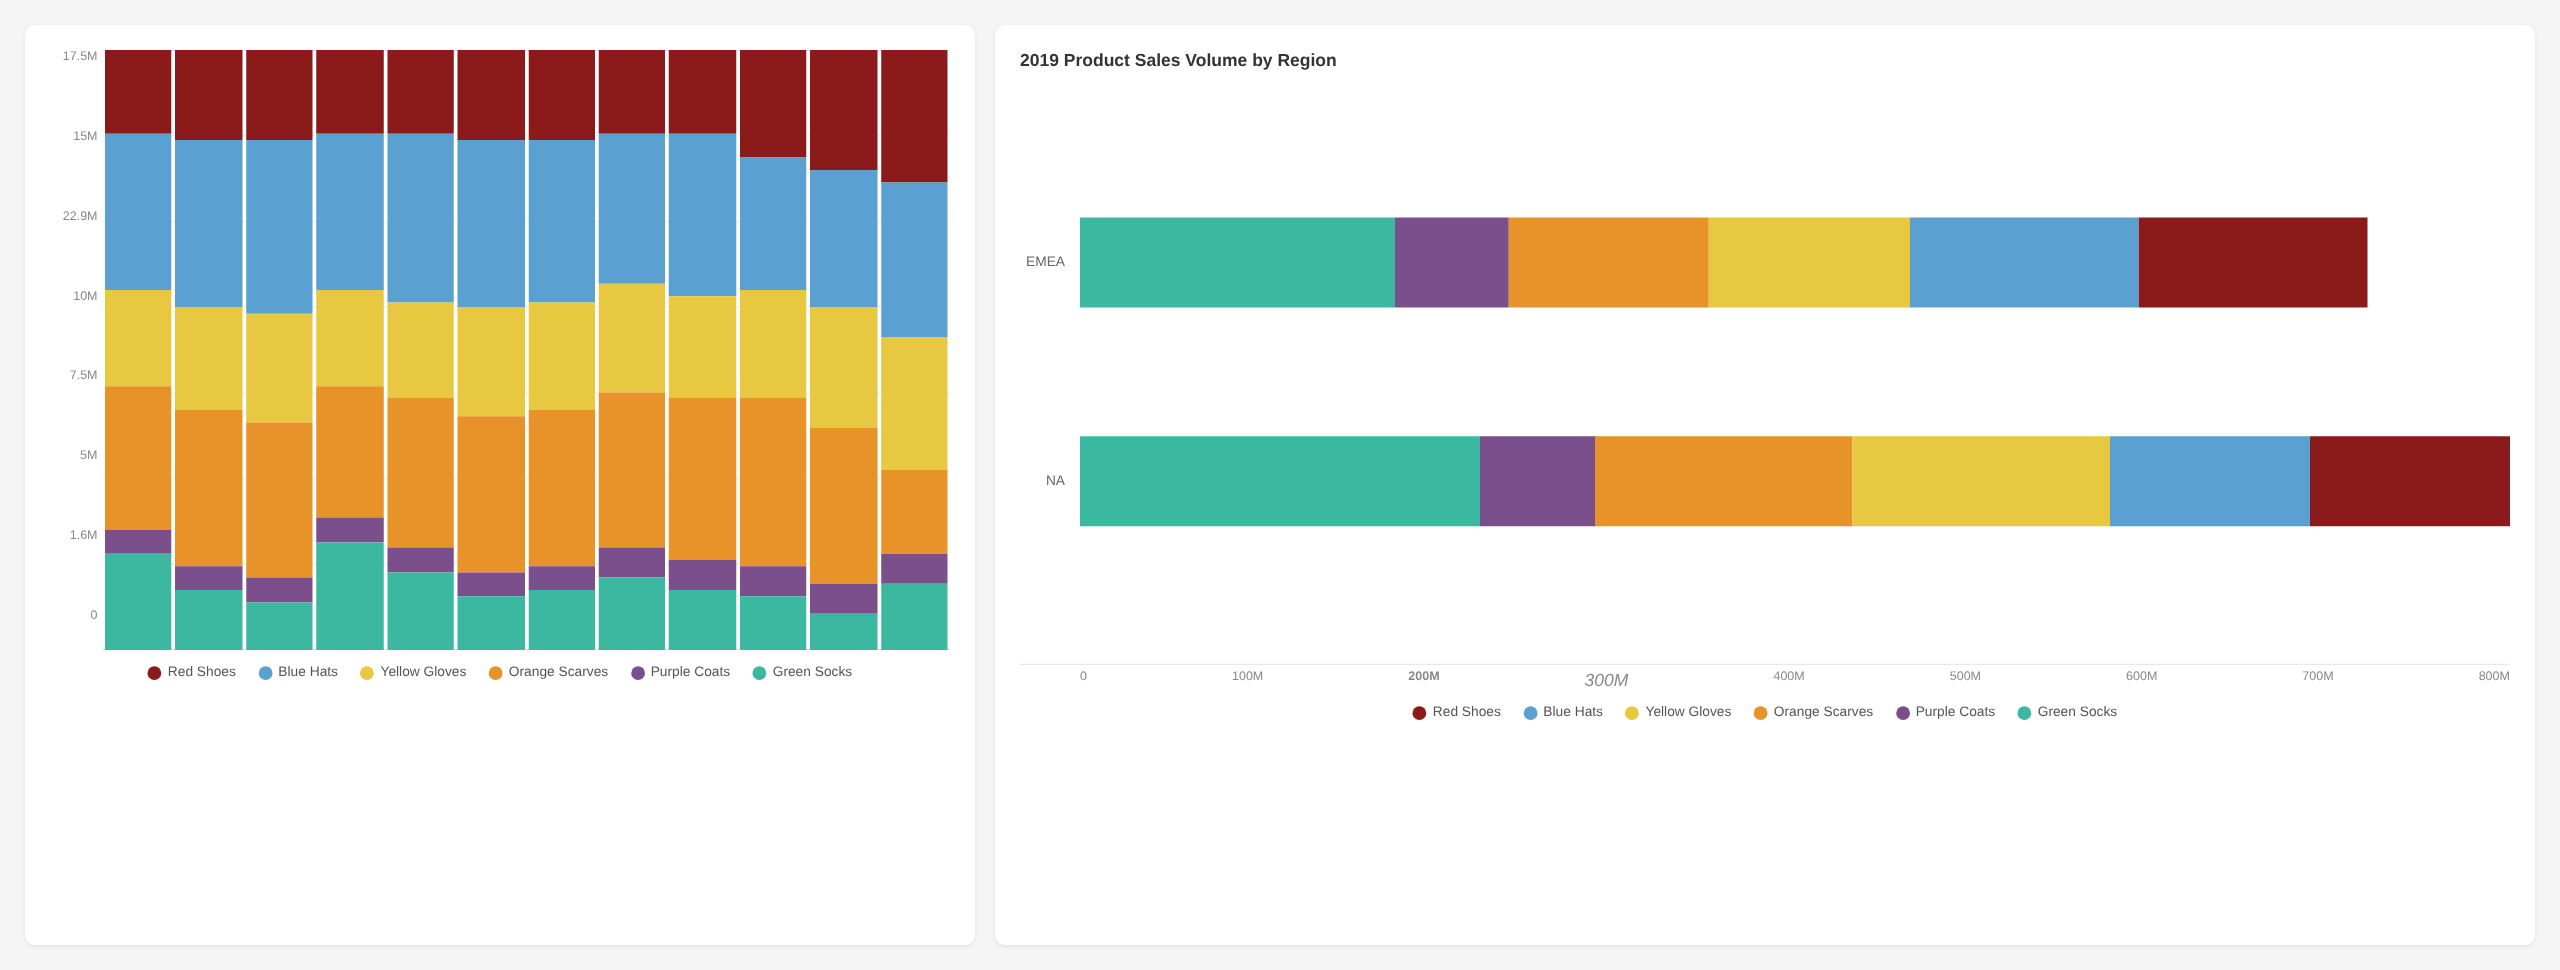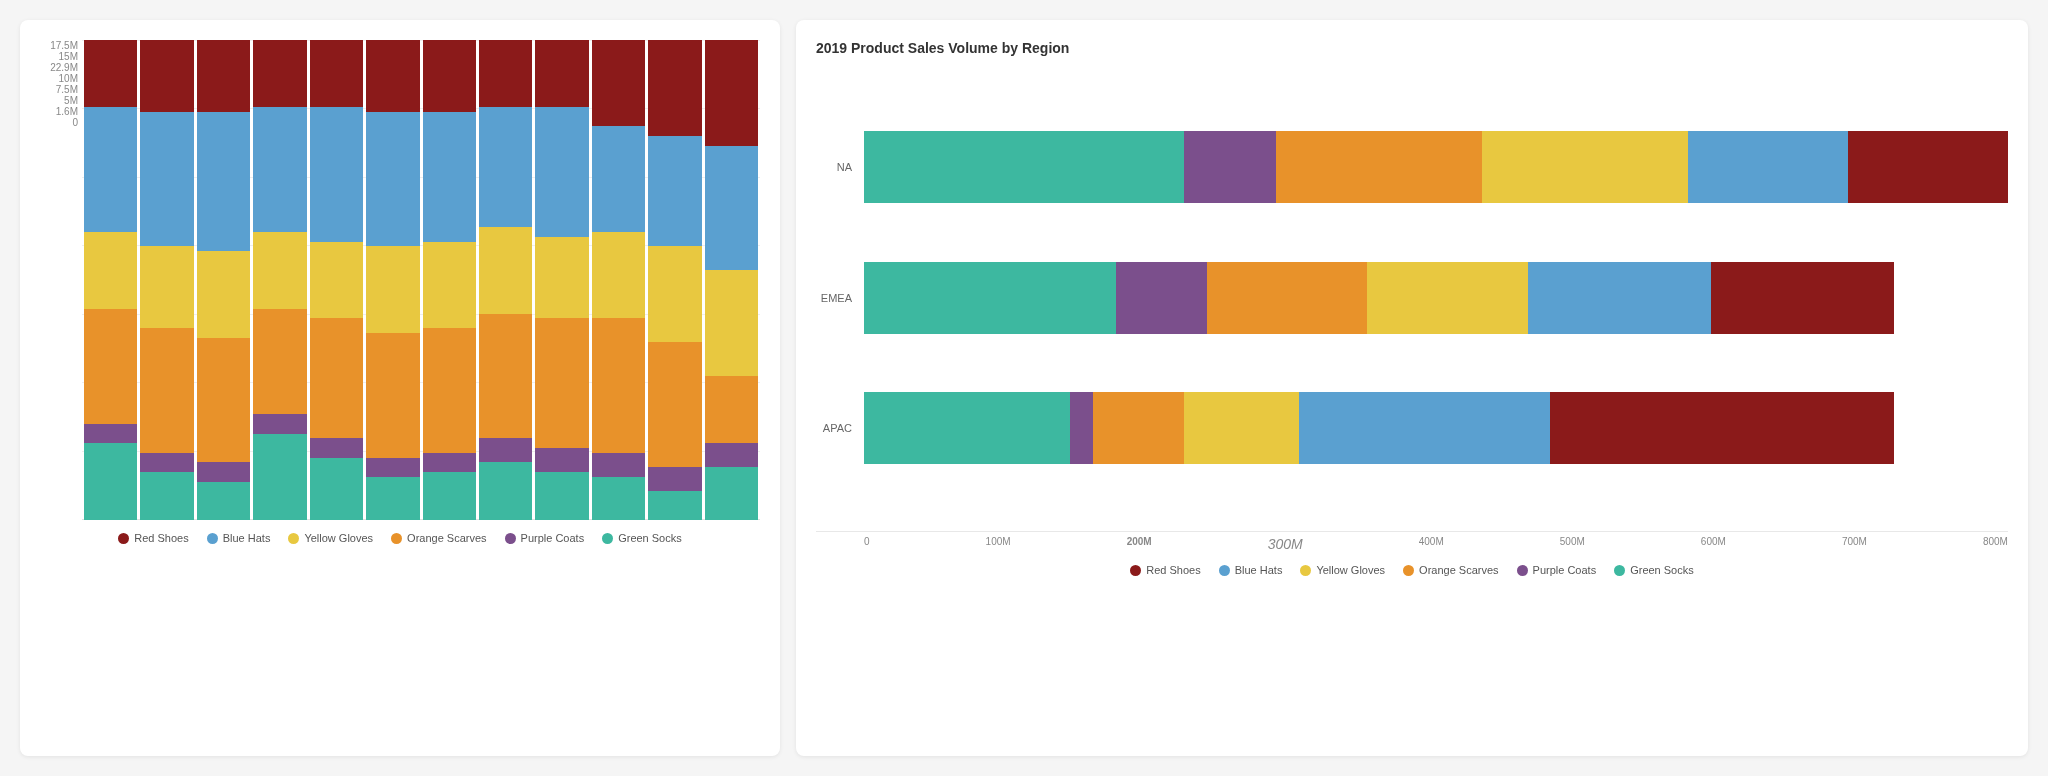--- a/index.html
+++ b/index.html
@@ -61,21 +61,21 @@
       height: 11px;
       border-radius: 50%;
       flex-shrink: 0;
     }
   </style>
 </head>
 <body>
 
 <div class="chart-card left-card">
   <div style="display:flex; height:480px;">
-    <div style="display:flex; flex-direction:column; align-items:flex-end; padding-right:4px; padding-bottom:22px; justify-content:flex-start; width:42px;">
+    <div style="display:flex; flex-direction:column; align-items:flex-end; padding-right:4px; padding-bottom:22px; justify-content:space-between; width:42px;">
       <span class="y-label">17.5M</span>
       <span class="y-label">15M</span>
       <span class="y-label">22.9M</span>
       <span class="y-label">10M</span>
       <span class="y-label">7.5M</span>
       <span class="y-label">5M</span>
       <span class="y-label">1.6M</span>
       <span class="y-label">0</span>
     </div>
     <div style="flex:1; display:flex; flex-direction:column;">
@@ -233,57 +233,46 @@
       <span>Green Socks</span>
     </div>
   </div>
 </div>
 
 <div class="chart-card right-card">
   <div class="chart-title">2019 Product Sales Volume by Region</div>
   <div style="display:flex; flex-direction:column; height:480px;">
 
     <div style="flex:1; display:flex; flex-direction:column; justify-content:space-evenly; padding-bottom:8px;">
+
+      <div style="display:flex; align-items:center; gap:12px;">
+        <div style="width:36px; text-align:right; font-size:11px; color:#666;">EMEA</div>
+        <div style="flex:1; height:72px; display:flex;">
+          <div style="background:#3db8a0;width:22%;max-width:22%;"></div>
+          <div style="background:#7b4f8c;width:8%;"></div>
+          <div style="background:#e8922a;width:14%;"></div>
+          <div style="background:#e8c840;width:14%;"></div>
+          <div style="background:#5aa0d0;width:16%;"></div>
+          <div style="background:#8b1a1a;width:16%;"></div>
+
+        </div>
+      </div>
 
       <div style="display:flex; align-items:center; gap:12px;">
         <div style="width:36px; text-align:right; font-size:11px; color:#666;">NA</div>
         <div style="flex:1; height:72px; display:flex;">
           <div style="background:#3db8a0;width:28%;"></div>
           <div style="background:#7b4f8c;width:8%;"></div>
           <div style="background:#e8922a;width:18%;"></div>
           <div style="background:#e8c840;width:18%;"></div>
           <div style="background:#5aa0d0;width:14%;"></div>
           <div style="background:#8b1a1a;width:14%;"></div>
         </div>
       </div>
 
-      <div style="display:flex; align-items:center; gap:12px;">
-        <div style="width:36px; text-align:right; font-size:11px; color:#666;">EMEA</div>
-        <div style="flex:1; height:72px; display:flex;">
-          <div style="background:#3db8a0;width:22%;max-width:22%;"></div>
-          <div style="background:#7b4f8c;width:8%;"></div>
-          <div style="background:#e8922a;width:14%;"></div>
-          <div style="background:#e8c840;width:14%;"></div>
-          <div style="background:#5aa0d0;width:16%;"></div>
-          <div style="background:#8b1a1a;width:16%;"></div>
-
-        </div>
-      </div>
-
-      <div style="display:flex; align-items:center; gap:12px;">
-        <div style="width:36px; text-align:right; font-size:11px; color:#666;">APAC</div>
-        <div style="flex:1; height:72px; display:flex;">
-          <div style="background:#3db8a0;width:18%;"></div>
-          <div style="background:#7b4f8c;width:2%;"></div>
-          <div style="background:#e8922a;width:8%;"></div>
-          <div style="background:#e8c840;width:10%;"></div>
-          <div style="background:#5aa0d0;width:22%;"></div>
-          <div style="background:#8b1a1a;width:30%;"></div>
-        </div>
-      </div>
     </div>
 
     <div style="display:flex; justify-content:space-between; padding-left:48px; padding-top:4px; border-top:1px solid #e8e8e8;">
       <span style="font-size:10px;color:#888;">0</span>
       <span style="font-size:10px;color:#888;">100M</span>
       <span style="font-size:10px;color:#888;font-weight:bold;">200M</span>
       <span style="font-size:14px;color:#888;font-style:italic;">300M</span>
       <span style="font-size:10px;color:#888;">400M</span>
       <span style="font-size:10px;color:#888;">500M</span>
       <span style="font-size:10px;color:#888;">600M</span>

